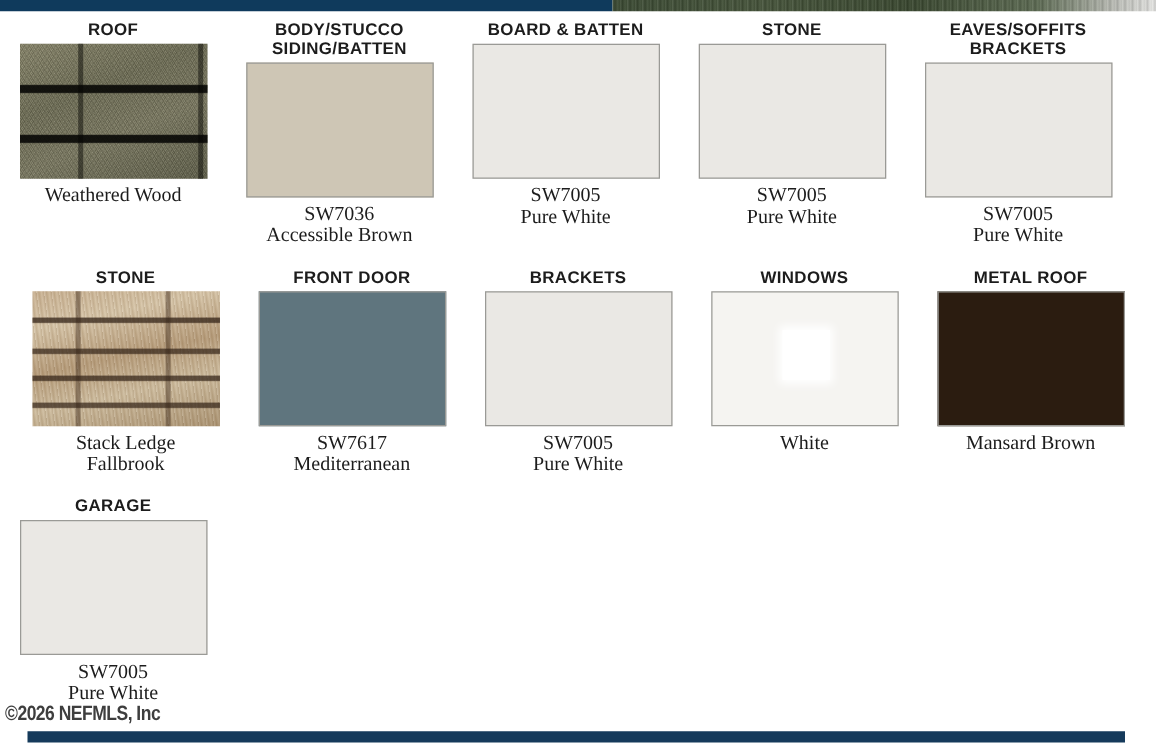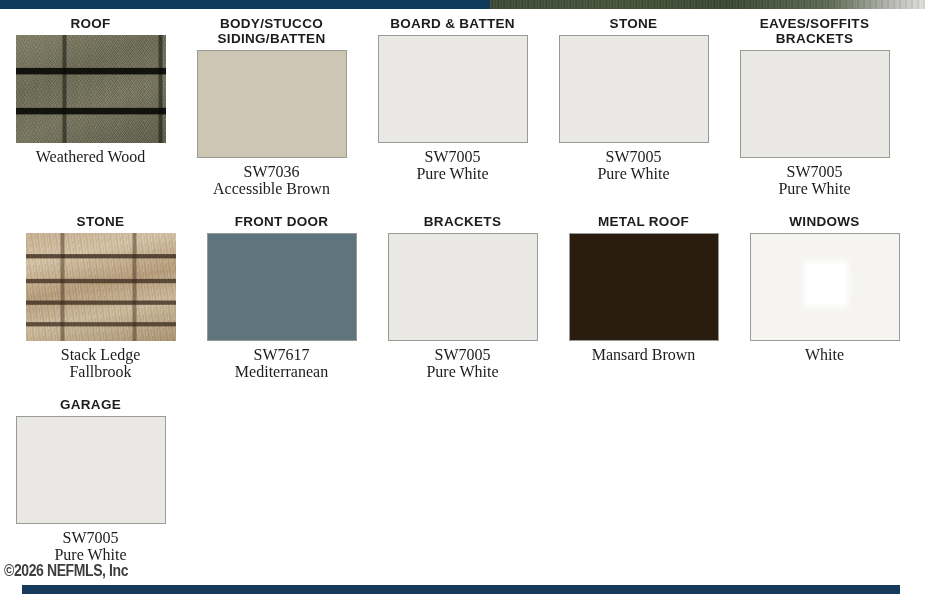--- a/index.html
+++ b/index.html
@@ -258,31 +258,31 @@
         <div class="val">SW7617
 Mediterranean</div>
       </div>
       <div class="cell">
         <div class="cat-title">BRACKETS</div>
         <div class="swatch bordered" style="background: rgb(234, 232, 228);"></div>
         <div class="val">SW7005
 Pure White</div>
       </div>
       <div class="cell">
-        <div class="cat-title">METAL ROOF</div>
-        <div class="swatch bordered" style="background: rgb(43, 28, 16);"></div>
-        <div class="val">Mansard Brown</div>
-      </div>
-      <div class="cell">
         <div class="cat-title">WINDOWS</div>
         <div class="swatch bordered" style="background: rgb(245, 244, 241);">
           <div class="win-inner" style="background: rgb(255, 255, 255);"></div>
         </div>
         <div class="val">White</div>
       </div>
+      <div class="cell">
+        <div class="cat-title">METAL ROOF</div>
+        <div class="swatch bordered" style="background: rgb(43, 28, 16);"></div>
+        <div class="val">Mansard Brown</div>
+      </div>
     </div>
     <div class="row">
       <div class="cell">
         <div class="cat-title">GARAGE</div>
         <div class="swatch bordered" style="background: rgb(234, 232, 228);"></div>
         <div class="val">SW7005
 Pure White</div>
       </div>
       <div class="cell empty">
         <div class="cat-title"></div>

